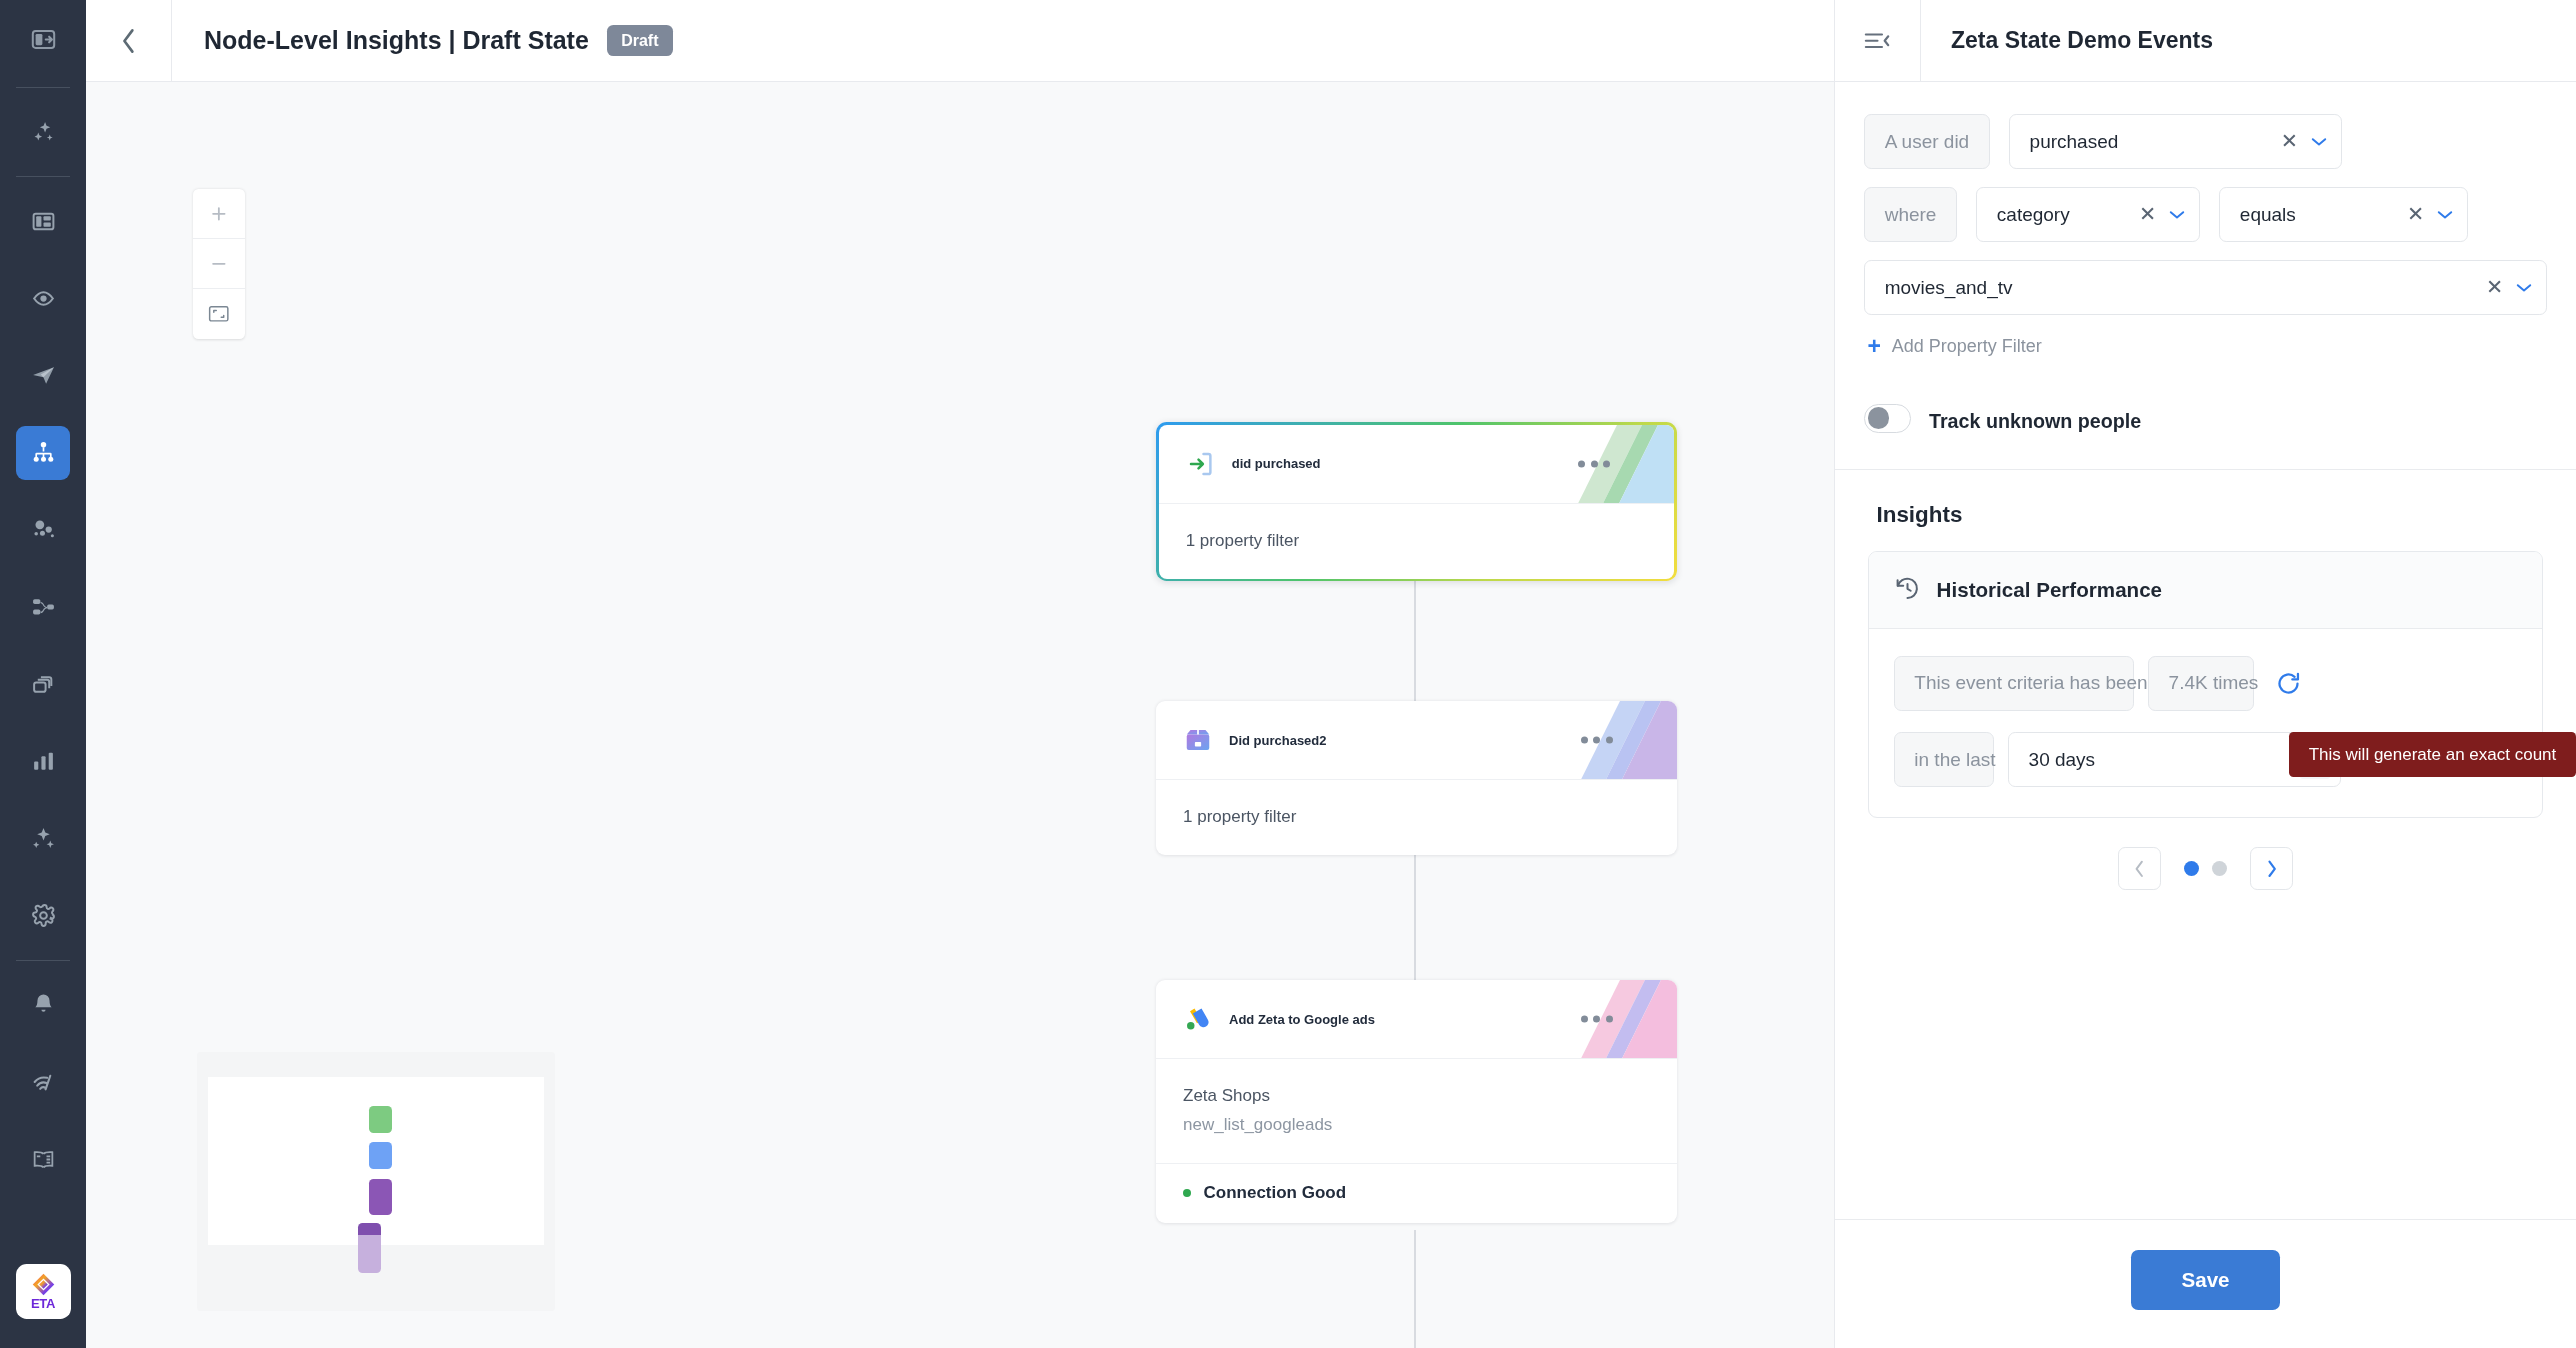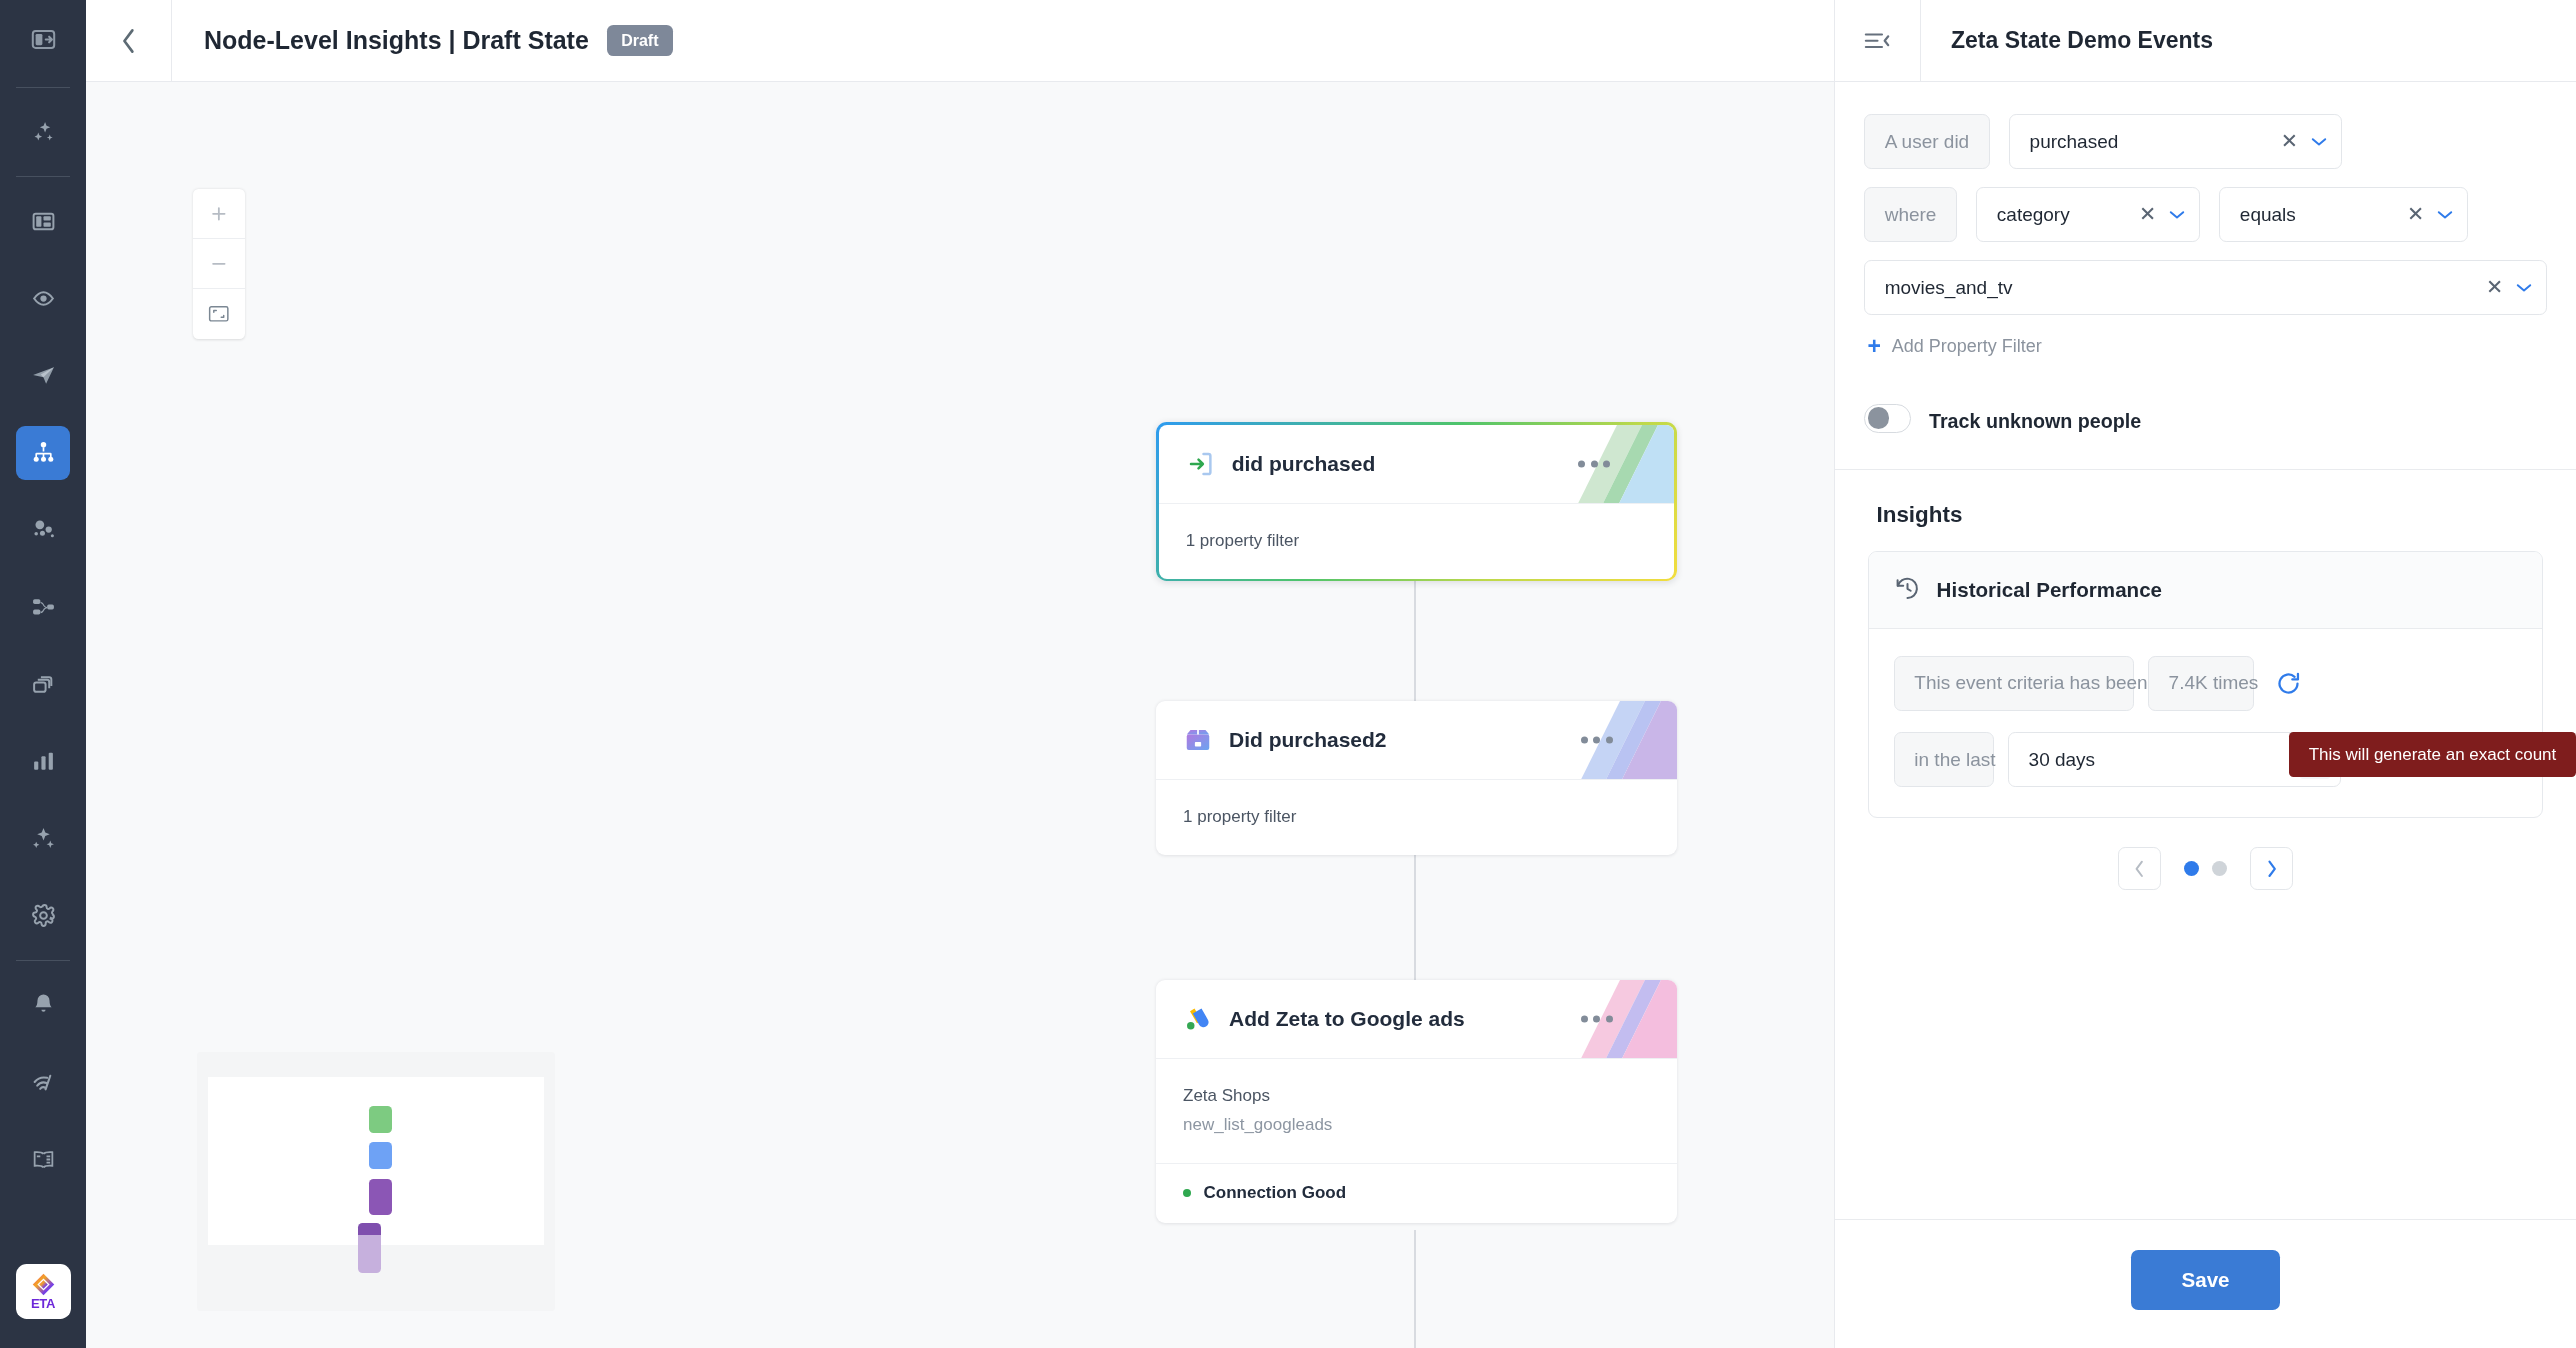--- a/index.html
+++ b/index.html
@@ -101,21 +101,21 @@
   }
   .node.selected > .node-inner {
     background: #fff; border-radius: 8px; overflow: hidden;
   }
   .node-head {
     position: relative; height: 79px; display: flex; align-items: center;
     padding: 0 27px; border-bottom: 0.9px solid #eef0f3; overflow: hidden;
   }
   .node-icon { width: 30px; height: 30px; flex: 0 0 30px; margin-right: 16px; }
   .node-title {
-    font-size: 21px; font-weight: bold; color: #222c3c; white-space: nowrap;
+    font-size: 13px; font-weight: bold; color: #222c3c; white-space: nowrap;
   }
   .node-dots {
     position: absolute; right: 64px; top: 50%; transform: translateY(-50%);
     display: flex; gap: 5.4px;
   }
   .node-dots i { width: 7.2px; height: 7.2px; border-radius: 50%; background: #828c99; display:block; }
   .corner {
     position: absolute; right: 0; top: 0; width: 98px; height: 100%;
   }
   .node-body { padding: 23px 27px; }

